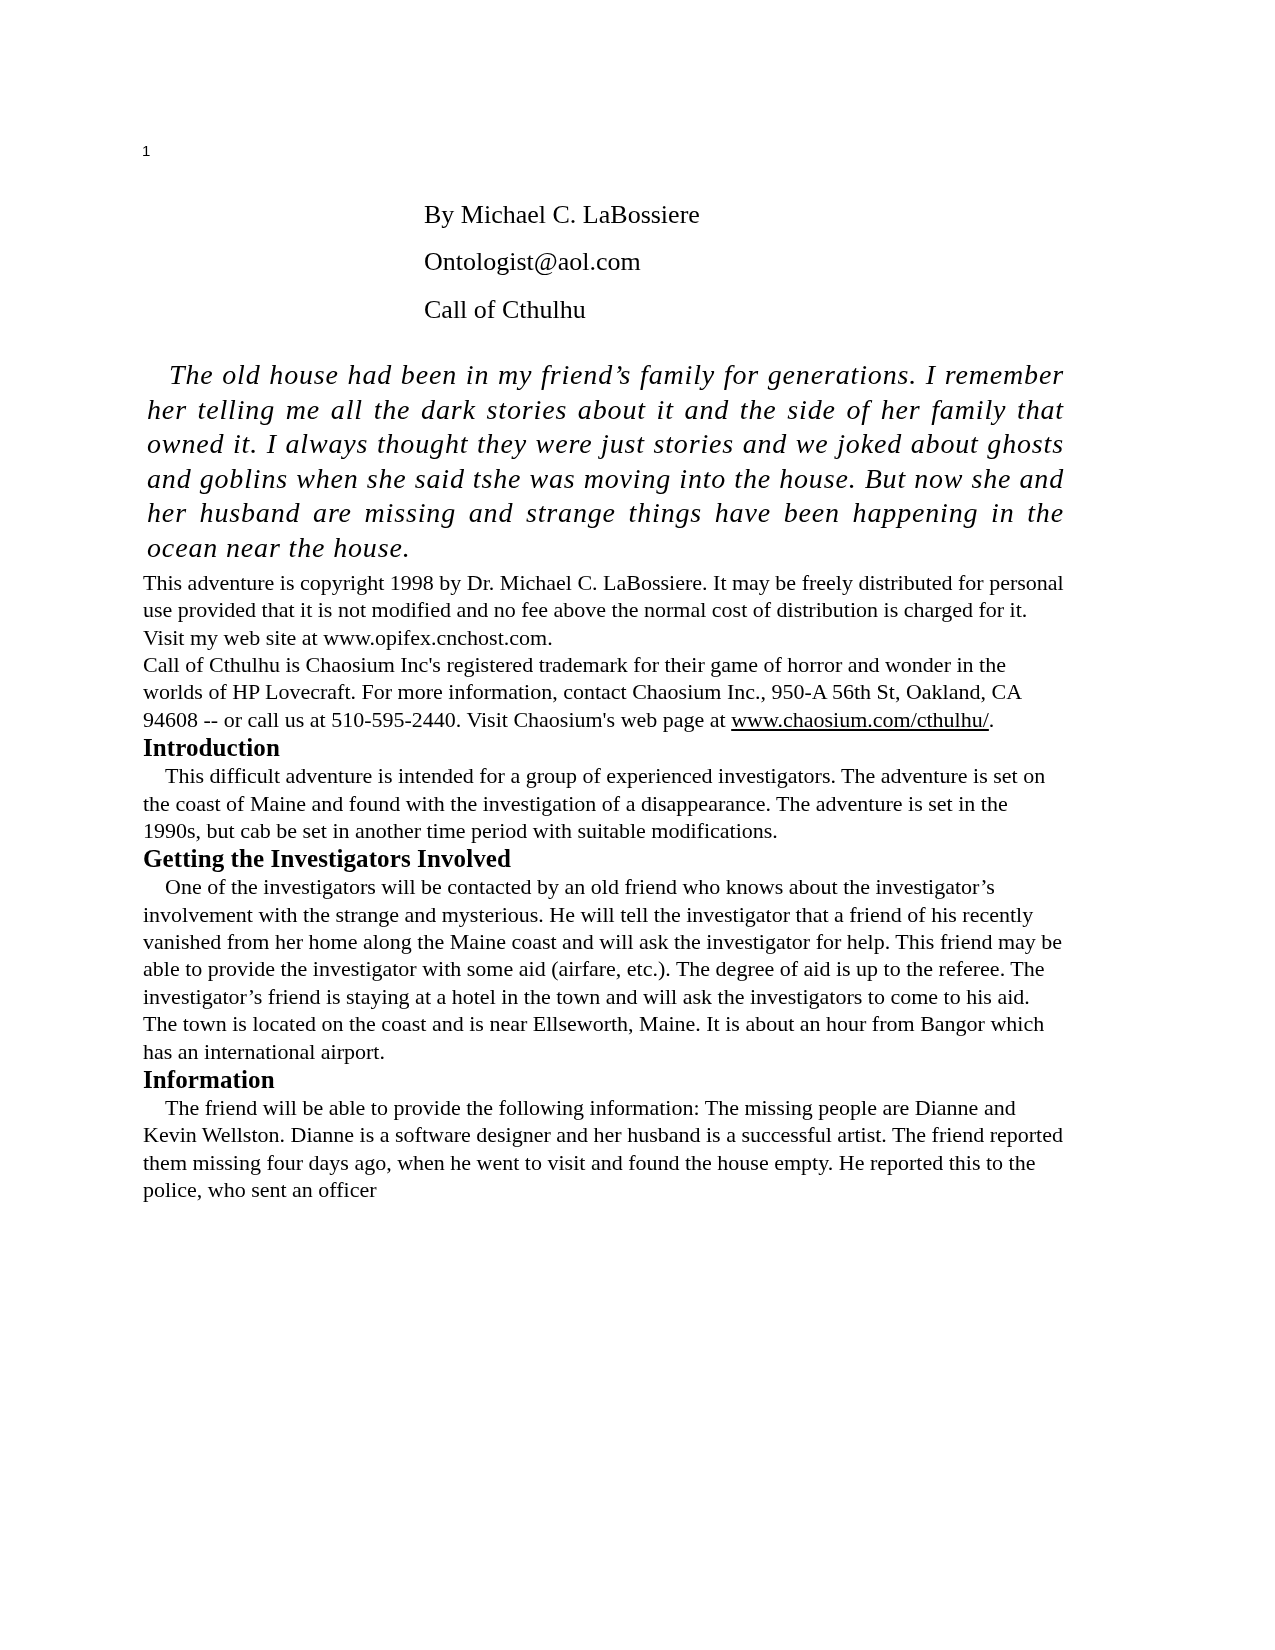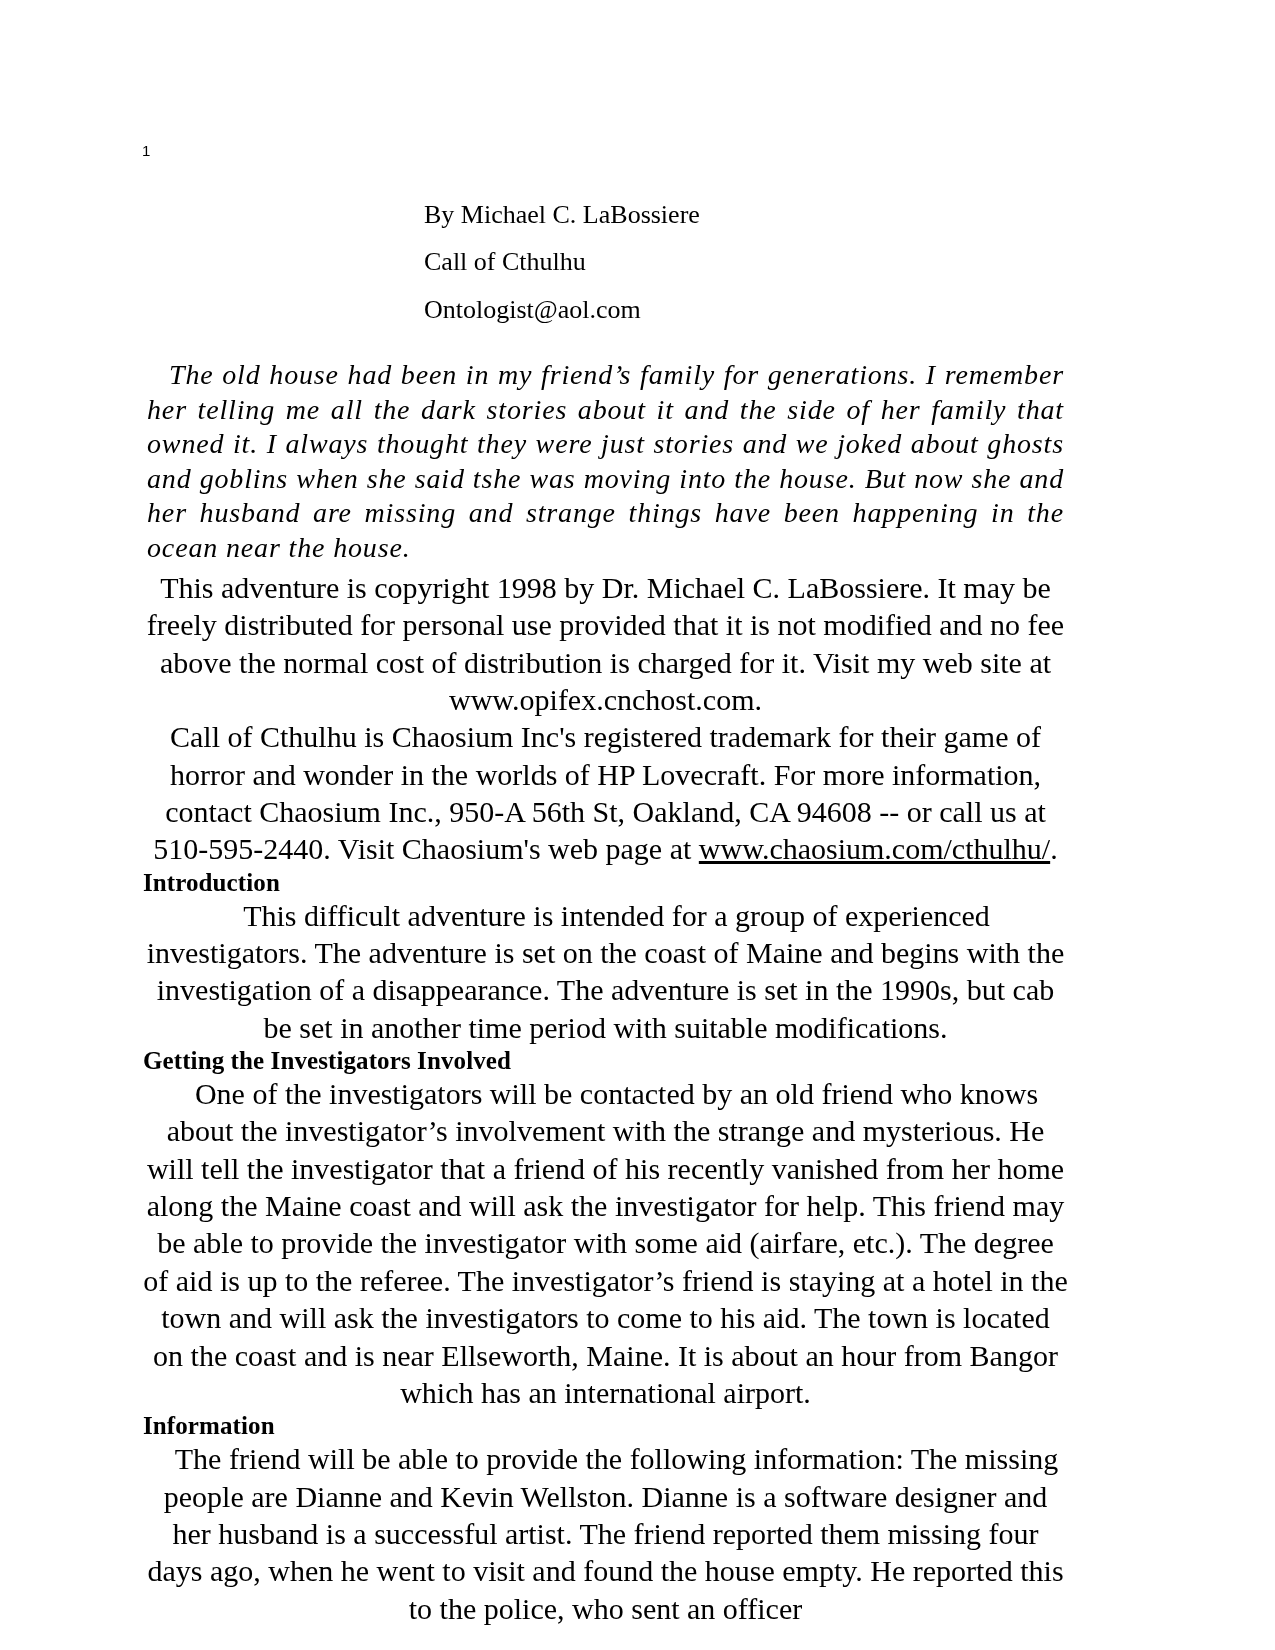--- a/index.html
+++ b/index.html
@@ -93,23 +93,23 @@
     font-family: "Liberation Serif", "DejaVu Serif", serif;
     font-weight: bold;
     font-size: 25px;
     line-height: 1.16;
     letter-spacing: 0.1px;
   }
 
   p.body {
     margin: 0;
     padding: 0;
-    font-size: 30px;
+    font-size: 22px;
     line-height: 1.245;
-    text-align: center;
+    text-align: left;
     font-family: "Liberation Serif", "DejaVu Serif", serif;
   }
   p.body.indent {
     text-indent: 22px;
   }
 
   .gap-before-heading { margin-top: 34px; }
 
   .link-underline {
     text-decoration: underline;
@@ -119,30 +119,30 @@
 <body>
 
 <div class="page">
 
   <div class="page-number">1</div>
 
   <div class="content">
 
 
     <div class="byline">By Michael C. LaBossiere</div>
+    <div class="byline">Ontologist@aol.com</div>
     <div class="byline">Call of Cthulhu</div>
-    <div class="byline">Ontologist@aol.com</div>
 
     <p class="flavour">The old house had been in my friend’s family for generations. I remember her telling me all the dark stories about it and the side of her family that owned it. I always thought they were just stories and we joked about ghosts and goblins when she said tshe was moving into the house. But now she and her husband are missing and  strange things have been happening in the ocean near the house.</p>
 
     <p class="body">This adventure is copyright 1998 by Dr. Michael C. LaBossiere. It may be freely distributed for personal use provided that it is not modified and no fee above the normal cost of distribution is charged for it. Visit my web site at www.opifex.cnchost.com.</p>
     <p class="body"><span>Call of Cthulhu is Chaosium Inc's registered trademark for their game of horror and wonder in the worlds of HP Lovecraft. For more information, contact Chaosium Inc., 950-A 56th St, Oakland, CA 94608 -- or call us at 510-595-2440. Visit Chaosium's web page at </span><span class="link-underline">www.chaosium.com/cthulhu/</span><span>.</span></p>
 
     <h2 class="section-heading gap-before-heading">Introduction</h2>
-    <p class="body indent">This  difficult adventure is intended for a group of experienced investigators. The adventure is set on the coast of Maine and begins with the investigation of a disappearance. The adventure is set in the 1990s, but cab be set in another time period with suitable modifications.</p>
+    <p class="body indent">This  difficult adventure is intended for a group of experienced investigators. The adventure is set on the coast of Maine and found with the investigation of a disappearance. The adventure is set in the 1990s, but cab be set in another time period with suitable modifications.</p>
 
     <h2 class="section-heading gap-before-heading">Getting the Investigators Involved</h2>
     <p class="body indent">One of the investigators will be contacted by an old friend who knows about the investigator’s involvement with the strange and mysterious. He will tell the investigator that a friend of his recently vanished from her home along the Maine coast and will ask the investigator for help. This friend may be able to provide the investigator with some aid (airfare, etc.). The degree of aid is up to the referee.  The investigator’s friend is staying at a hotel in the town and will ask the investigators to come to his aid.  The town is located on the coast and is near Ellseworth, Maine. It is about an hour from Bangor which has an international airport.</p>
 
     <h2 class="section-heading gap-before-heading">Information</h2>
     <p class="body indent">The friend will be able to provide the following information: The missing people are Dianne and Kevin Wellston. Dianne is a software designer and her husband is a successful artist. The friend reported them missing four days ago, when he went to visit and found the house empty.  He reported this to the police, who sent an officer</p>
 
   </div>
 </div>
 

